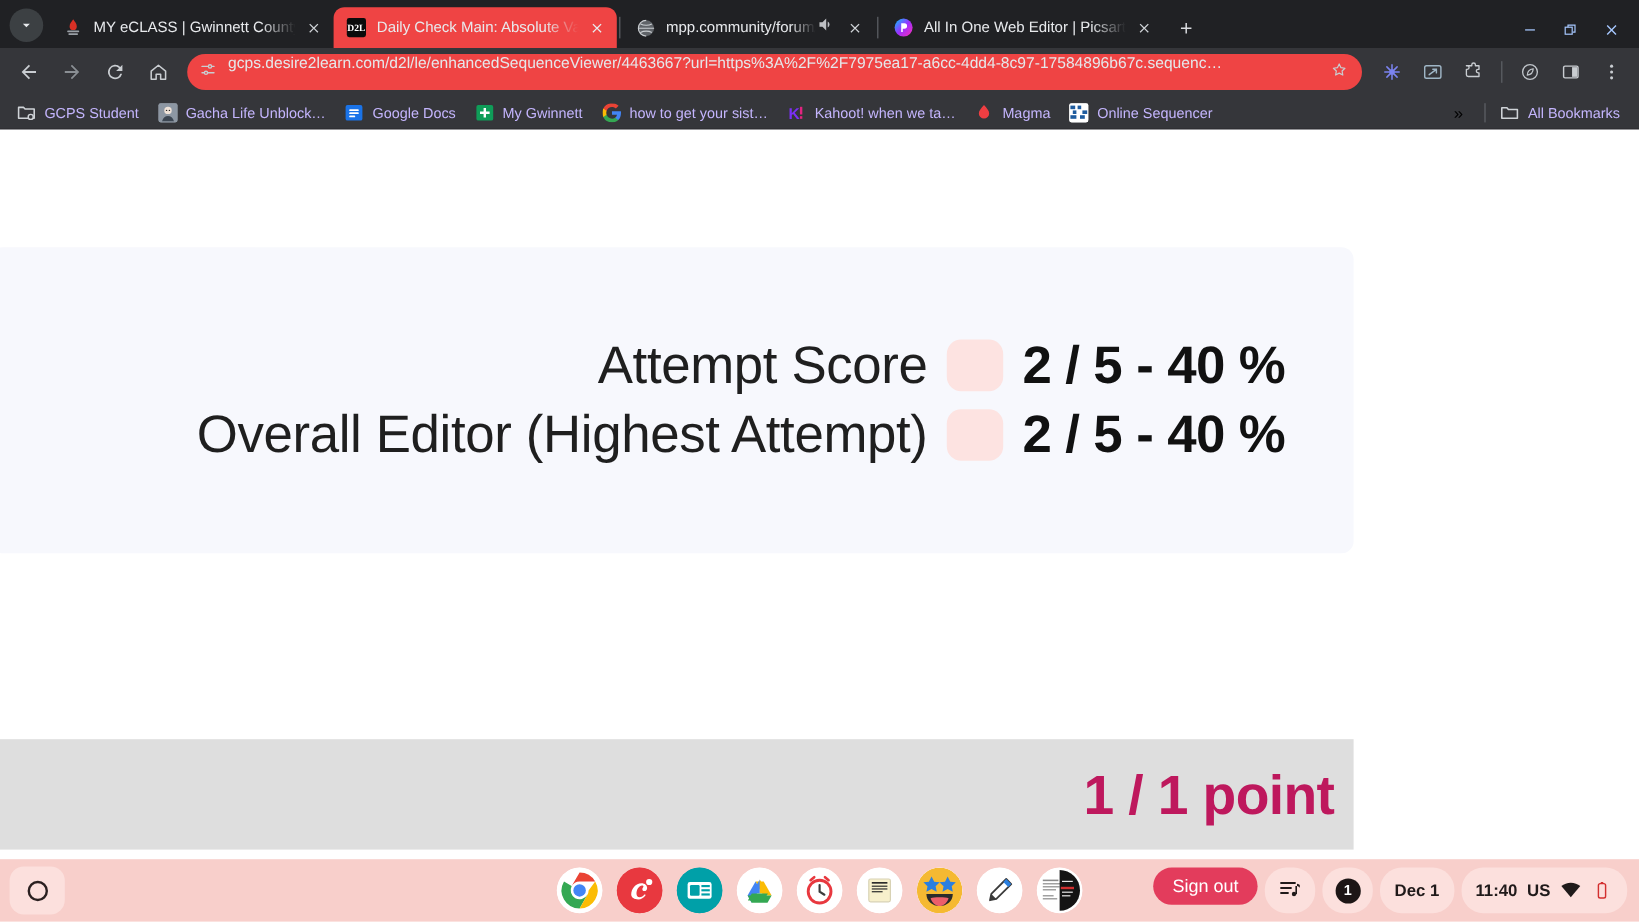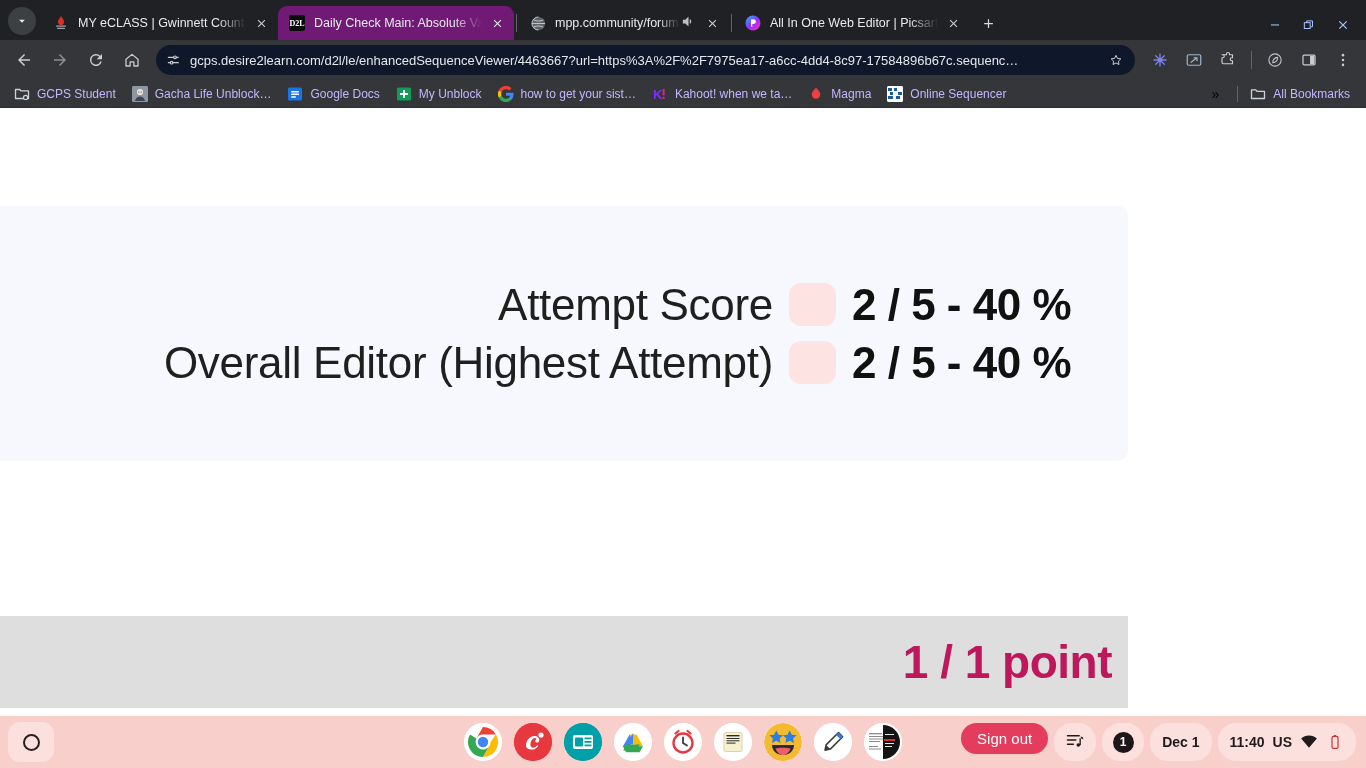--- a/index.html
+++ b/index.html
@@ -26,21 +26,21 @@
   }
   .tabsearch svg { width: 14px; height: 14px; }
   .tabs { display: flex; align-items: flex-end; flex: 1 1 auto; min-width: 0; }
   .tab {
     height: 34px; width: 236px; flex: 0 0 236px;
     display: flex; align-items: center;
     border-radius: 9px 9px 0 0;
     padding: 0 8px 0 11px; position: relative; min-width: 0;
   }
   .tab.inactive { background: transparent; }
-  .tab.active { background: #701a75; }
+  .tab.active { background: #ef4444; }
   .tab .favicon {
     width: 16px; height: 16px; flex: 0 0 16px; margin-right: 9px;
     border-radius: 2px; overflow: hidden;
     display: flex; align-items: center; justify-content: center;
     font-size: 8px; font-weight: bold; color: #fff;
   }
   .tab .tabtitle {
     flex: 1 1 auto; min-width: 0;
     font-size: 12.5px; color: #e8eaed; white-space: nowrap; overflow: hidden;
     -webkit-mask-image: linear-gradient(to right, #000 82%, transparent 99%);
@@ -60,22 +60,22 @@
   .wincontrols .wc {
     width: 34px; height: 30px; display: flex; align-items: center; justify-content: center;
   }
 
   
   .toolbar {
     height: 40px; background: #35363a; display: flex; align-items: center; padding: 0 6px;
   }
   .navbtn { width: 30px; height: 30px; margin: 0 3px; display:flex; align-items:center; justify-content:center; border-radius:50%; }
   .omnibox {
-    flex: 1 1 auto; height: 30px; background: #0f172a; border-radius: 16px;
-    display: flex; align-items: center; margin: 0 8px 0 6px; padding: 0 6px 0 4px; min-width: 0;
+    flex: 1 1 auto; height: 30px; background: #ef4444; border-radius: 16px;
+    display: flex; align-items: flex-start; margin: 0 8px 0 6px; padding: 0 6px 0 4px; min-width: 0;
   }
   .omni-lead {
     width: 26px; height: 26px; flex: 0 0 26px; border-radius: 50%;
     display: flex; align-items: center; justify-content: center;
   }
   .omni-url {
     flex: 1 1 auto; min-width: 0; font-size: 13px; color: #e5e7ea;
     white-space: nowrap; overflow: hidden; padding-left: 4px;
   }
   .omni-star { width: 26px; height: 26px; flex:0 0 26px; display:flex; align-items:center; justify-content:center; }
@@ -394,21 +394,21 @@
     </div>
 
     <div class="bm">
       <span class="bmicon">
         <svg viewBox="0 0 16 16" width="16" height="16">
             <rect x="1" y="1.5" width="14" height="13" rx="1.6" fill="#0f9d58"></rect>
             <path d="M7 4h2v8H7z" fill="#fff"></path>
             <path d="M4 7h8v2H4z" fill="#fff"></path>
           </svg>
       </span>
-      <span class="bmlabel">My Unblock</span>
+      <span class="bmlabel">My Gwinnett</span>
     </div>
 
     <div class="bm">
       <span class="bmicon">
         <svg viewBox="0 0 16 16" width="16" height="16">
             <path d="M15.5 8.2c0-.5 0-1-.1-1.5H8v3h4.2a3.6 3.6 0 01-1.6 2.4v2h2.6c1.5-1.4 2.3-3.5 2.3-5.9z" fill="#4285f4"></path>
             <path d="M8 16c2.2 0 4-.7 5.2-1.9l-2.6-2a4.8 4.8 0 01-7.1-2.5H.8v2.1A8 8 0 008 16z" fill="#34a853"></path>
             <path d="M3.5 9.6a4.8 4.8 0 010-3.1V4.4H.8a8 8 0 000 7.2z" fill="#fbbc05"></path>
             <path d="M8 3.2c1.2 0 2.3.4 3.2 1.3l2.3-2.3A8 8 0 00.8 4.4l2.7 2.1A4.8 4.8 0 018 3.2z" fill="#ea4335"></path>
           </svg>

